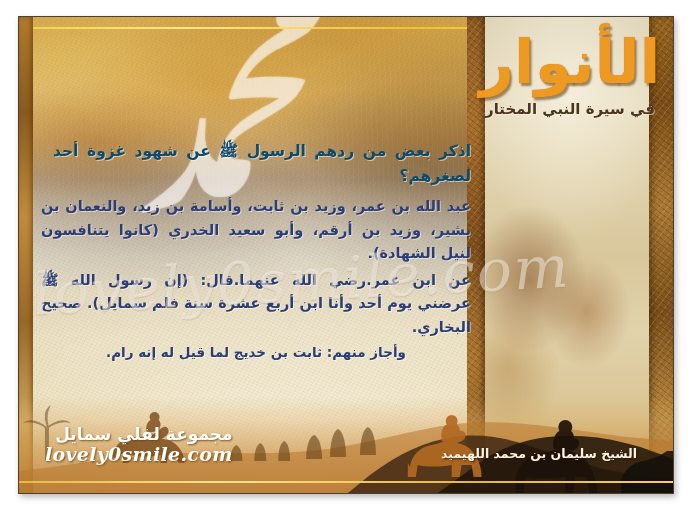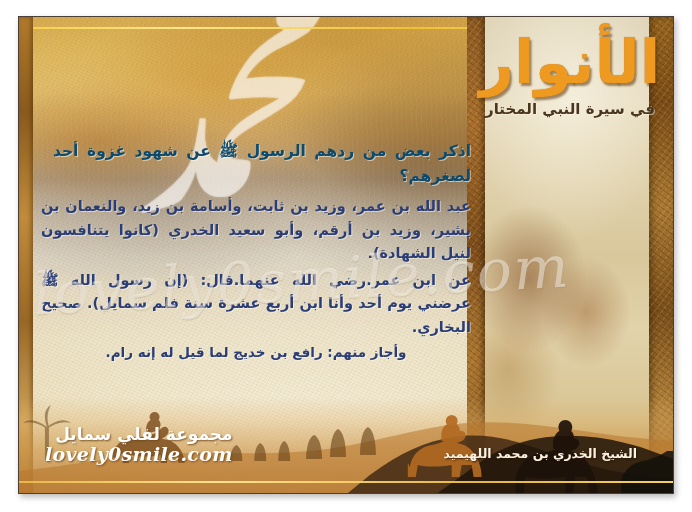--- a/index.html
+++ b/index.html
@@ -272,21 +272,21 @@
       <div id="title-wrap">
         <div id="title-main">الأنوار</div>
         <div id="title-sub">في سيرة النبي المختار</div>
       </div>
     </div>
 
     <div id="text-col">
       <p class="q-line">اذكر بعض من ردهم الرسول ﷺ عن شهود غزوة أحد لصغرهم؟</p>
       <p class="a-para">عبد الله بن عمر، وزيد بن ثابت، وأسامة بن زيد، والنعمان بن بشير، وزيد بن أرقم، وأبو سعيد الخدري (كانوا يتنافسون لنيل الشهادة).</p>
       <p class="a-para">عن ابن عمر.رضي الله عنهما.قال: (إن رسول الله ﷺ عرضني يوم أحد وأنا ابن أربع عشرة سنة فلم سمايل). صحيح البخاري.</p>
-      <p class="a-para last">وأجاز منهم: رافع بن خديج لما قيل له إنه رام.</p>
+      <p class="a-para last">وأجاز منهم: ثابت بن خديج لما قيل له إنه رام.</p>
     </div>
 
     <div id="watermark">lovely0smile.com</div>
 
     <div id="bottom-strip">
       <div id="dune"></div>
       <svg viewBox="0 0 656 96" preserveAspectRatio="none">
 
         <path d="M0,96 L0,74 C40,70 80,62 130,58 C190,53 250,60 310,52 C360,45 400,30 450,26 C500,22 560,34 610,40 L656,44 L656,96 Z" fill="#b8762c" opacity=".55"></path>
 
@@ -338,16 +338,16 @@
         </g>
       </svg>
       <div id="gold-rule-bottom"></div>
     </div>
 
     <div id="brand">
       <div id="brand-ar">مجموعة لفلي سمايل</div>
       <div id="brand-url">lovely0smile.com</div>
     </div>
 
-    <div id="author">الشيخ الخدري بن محمد اللهيميد</div>
+    <div id="author">الشيخ سليمان بن محمد اللهيميد</div>
 
   </div>
 </div>
 
 </body></html>

